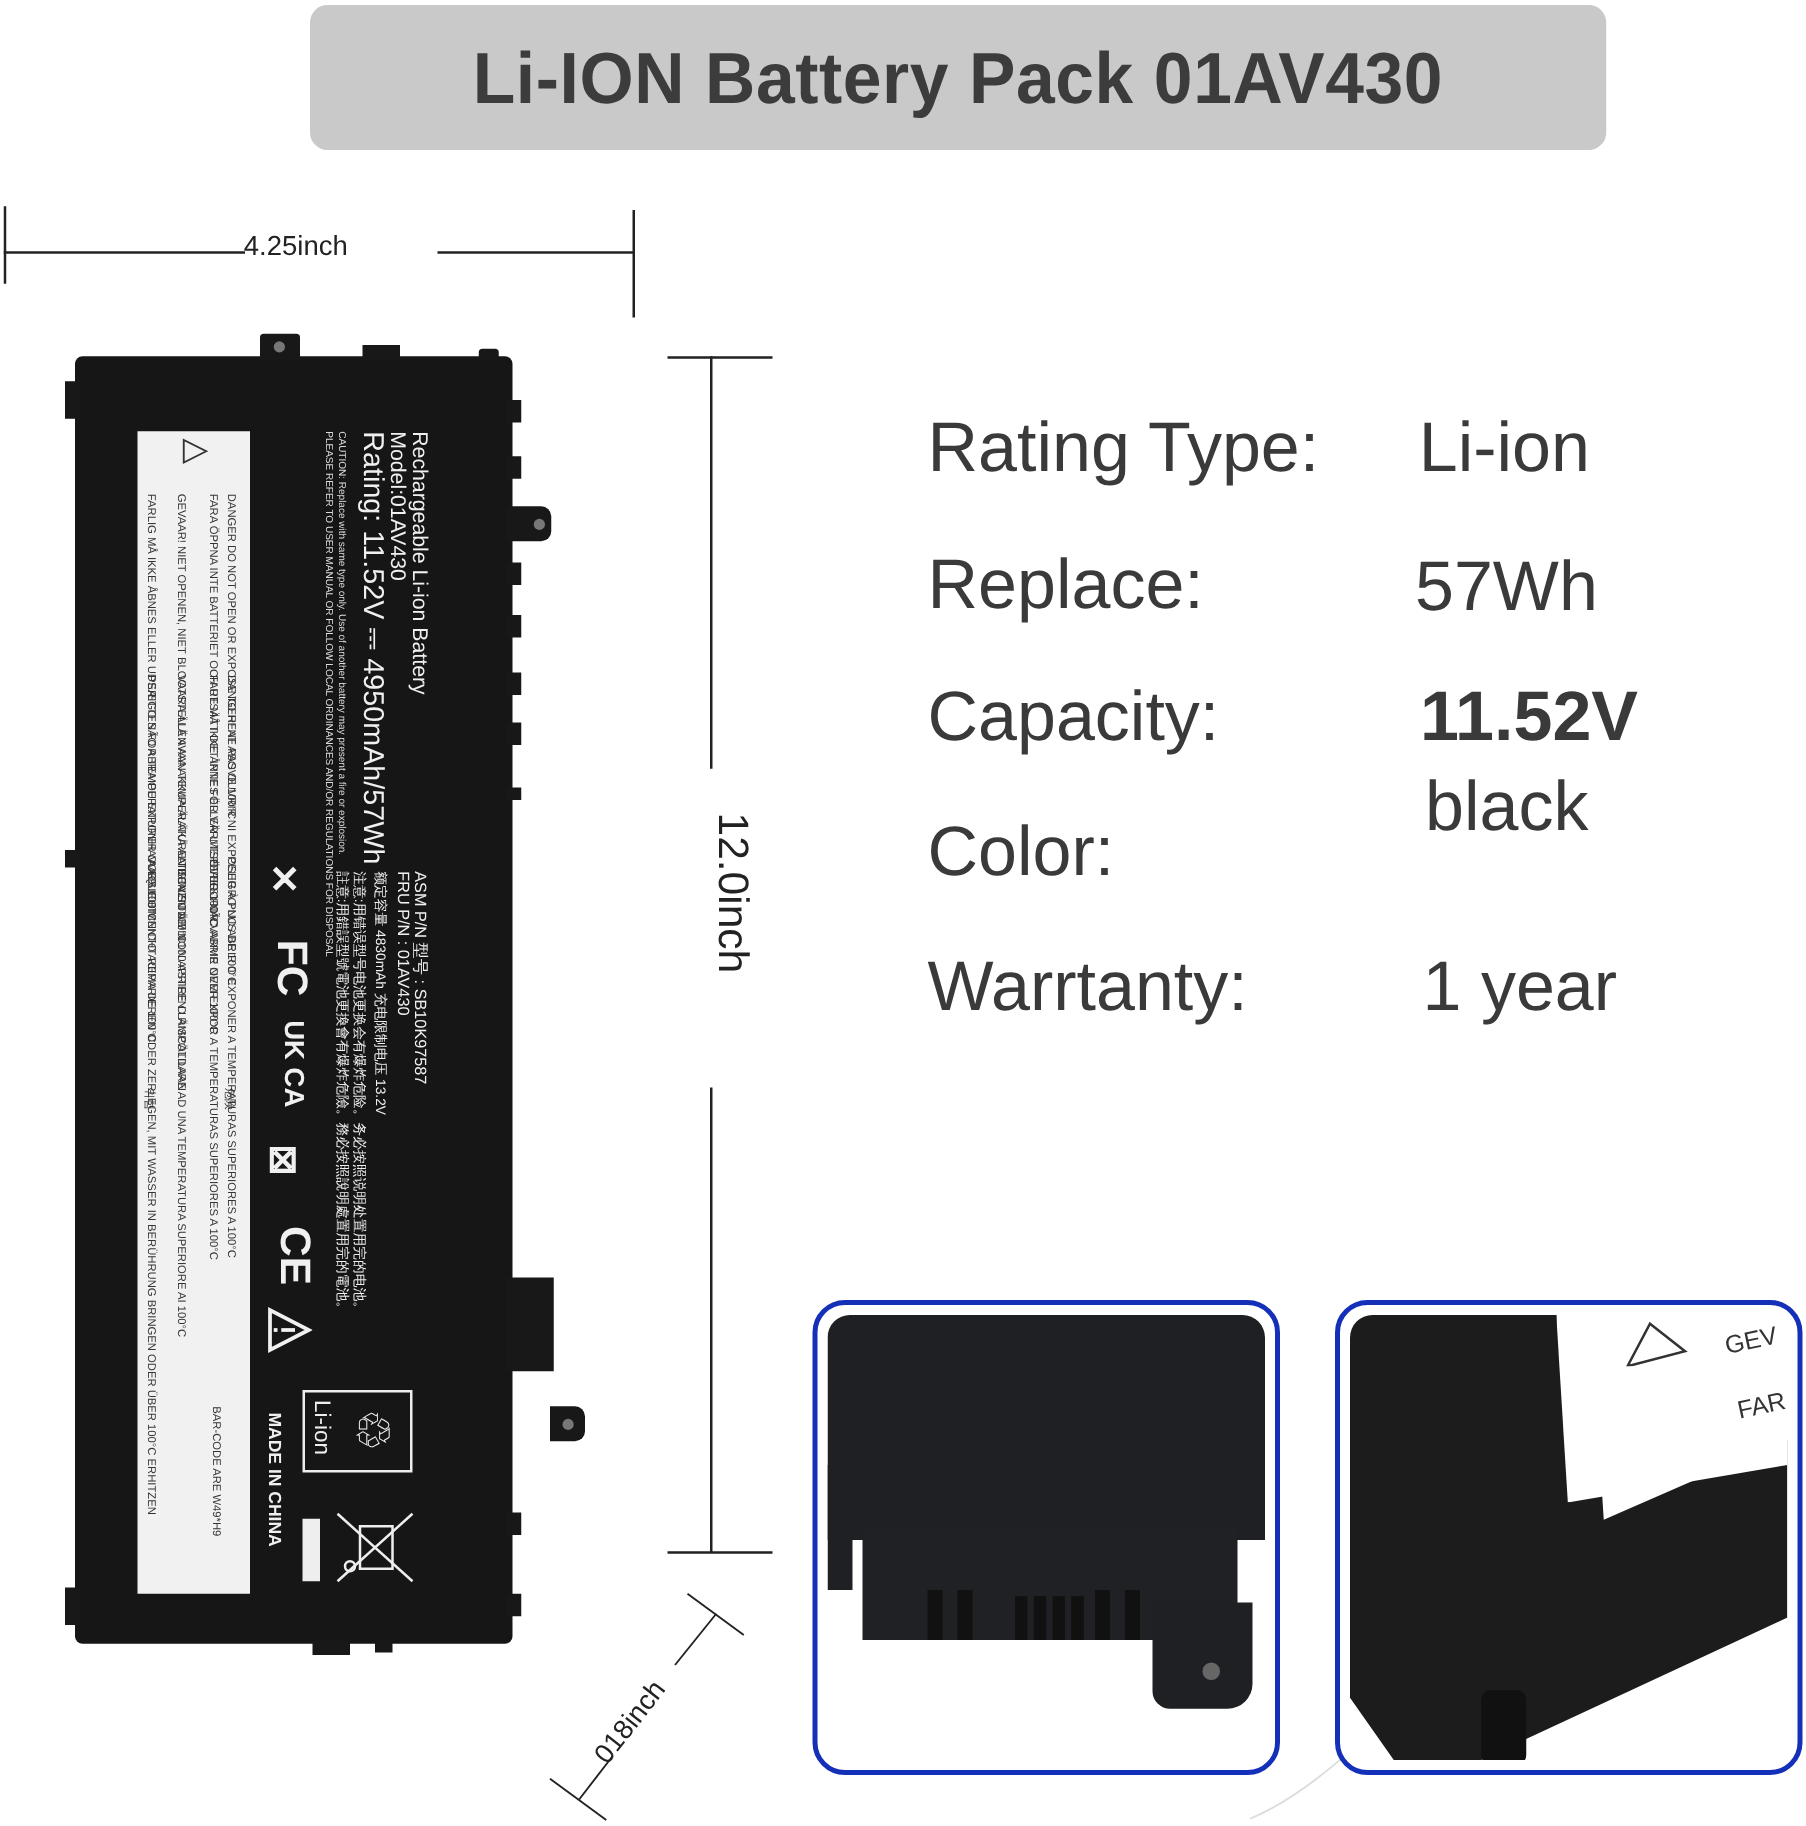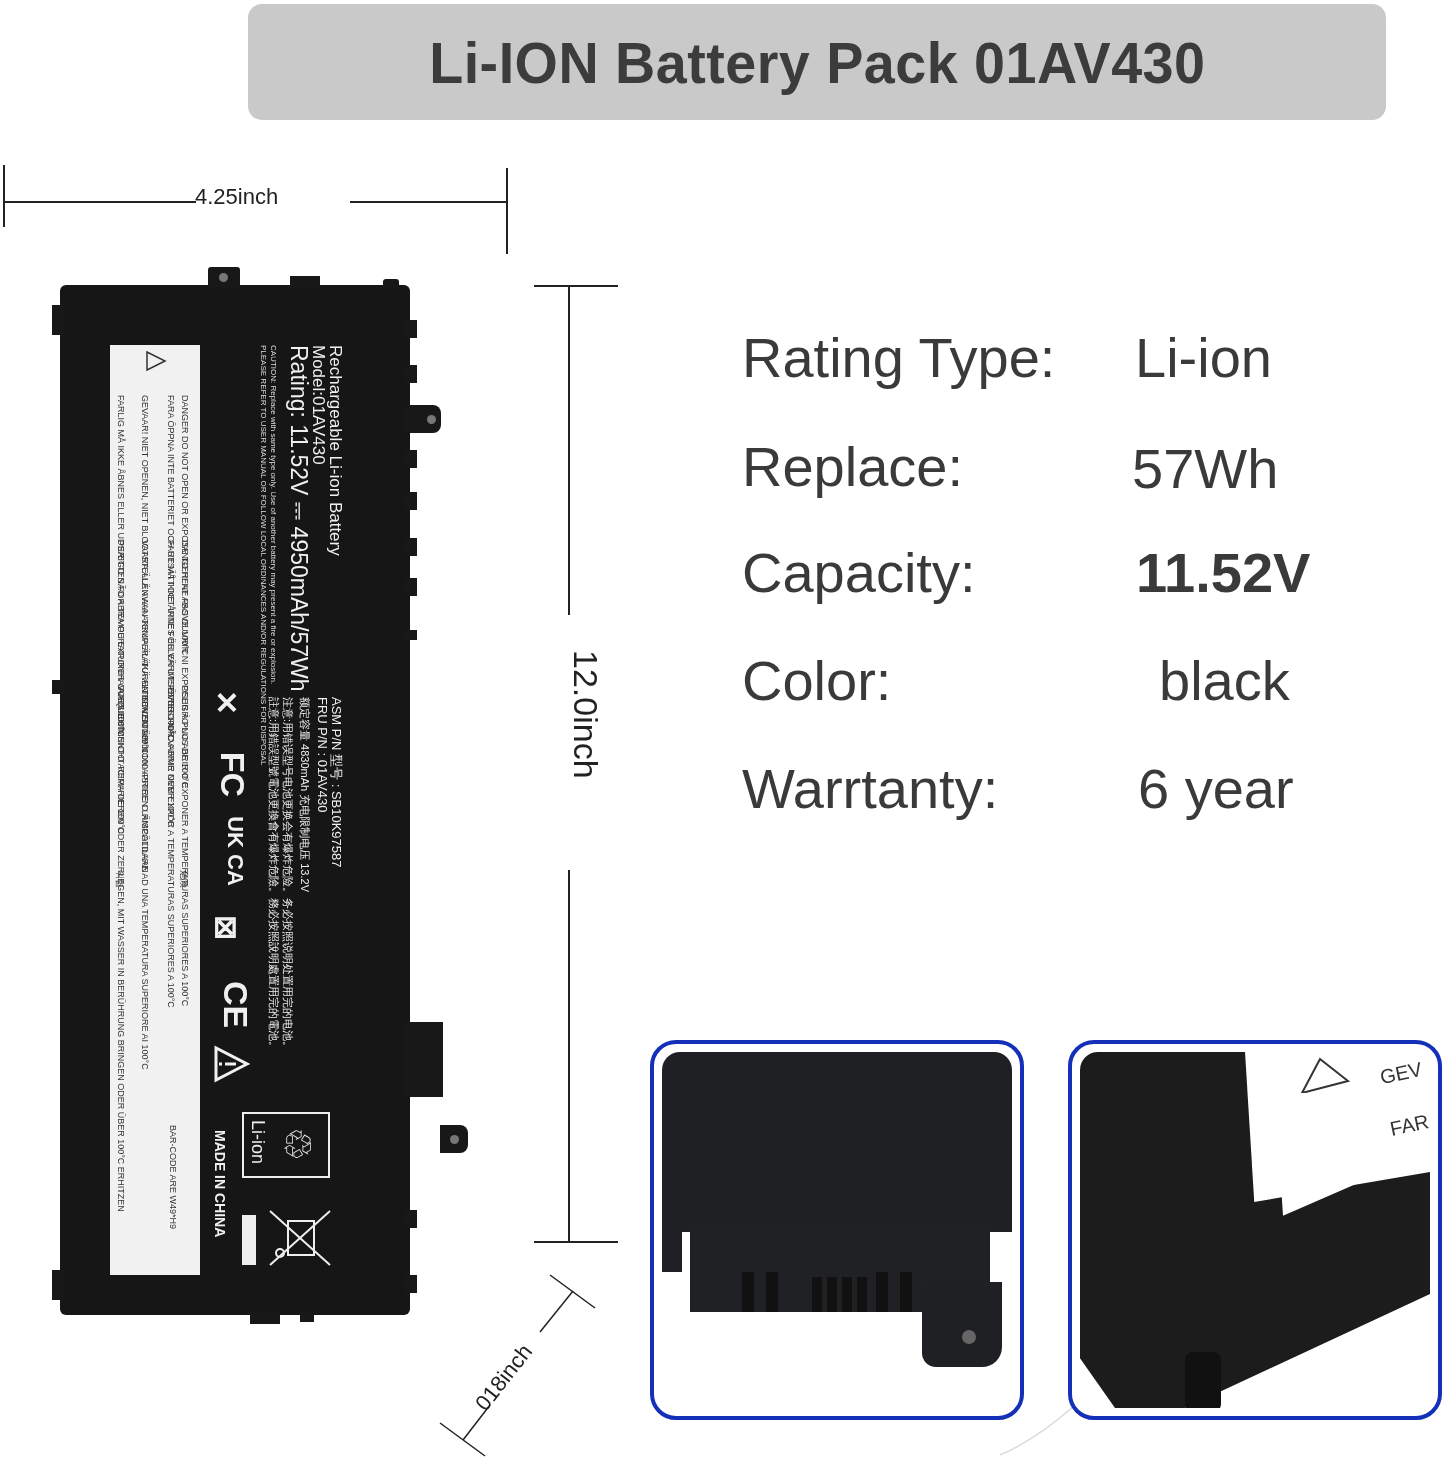--- a/index.html
+++ b/index.html
@@ -1,19 +1,19 @@
 <!DOCTYPE html>
 <html><head>
 <meta charset="utf-8">
 <style>
   html, body { margin:0; padding:0; background:#ffffff; }
   body { width:1445px; height:1461px; position:relative; overflow:hidden;
          font-family:"Liberation Sans", sans-serif; color:#333; }
 
-  .title-banner { position:absolute; left:248px; top:4px; width:1138px; height:116px;
+  .title-banner { position:absolute; left:248px; top:4px; width:1037px; height:116px;
     background:#c9c9c9; border-radius:14px; display:flex; align-items:center; justify-content:center; }
   .title-banner span { font-family:"Liberation Sans", sans-serif; font-weight:bold;
     font-size:58px; color:#3c3c3c; letter-spacing:0.5px; transform:scaleX(0.96); }
 
   
   .dim-w-tick { position:absolute; width:2px; background:#222; }
   .dim-line { position:absolute; height:2px; background:#222; }
   .dim-w-label { position:absolute; left:195px; top:184px; font-size:22px; color:#222; }
 
   
@@ -166,23 +166,23 @@
   <circle cx="14" cy="46" r="4" fill="none" stroke="#eee" stroke-width="2"></circle>
 </svg>
 
 <div class="spec-row" style="top:325px;">Rating Type:</div>
 <div class="spec-value" style="left:1135px;top:325px;">Li-ion</div>
 <div class="spec-row" style="top:434px;">Replace:</div>
 <div class="spec-value" style="left:1132px;top:436px;">57Wh</div>
 <div class="spec-row" style="top:540px;">Capacity:</div>
 <div class="spec-value" style="left:1136px;top:540px;font-weight:bold;">11.52V</div>
 <div class="spec-row" style="top:648px;">Color:</div>
-<div class="spec-value" style="left:1140px;top:648px;margin-left:19px;">black</div>
+<div class="spec-value" style="left:1140px;top:612px;">black</div>
 <div class="spec-row" style="top:756px;">Warrtanty:</div>
-<div class="spec-value" style="left:1138px;top:756px;">6 year</div>
+<div class="spec-value" style="left:1138px;top:756px;">1 year</div>
 
 <svg style="position:absolute;left:960px;top:1280px;" width="200" height="181" viewBox="0 0 200 181">
   <path d="M 40 175 Q 100 150 180 60" fill="none" stroke="#dcdcdc" stroke-width="1.5"></path>
 </svg>
 
 <div class="panel" style="left:650px;">
   <div class="panel-inner">
     <div style="position:absolute;left:0;top:0;width:100%;height:180px;background:#1f2023;"></div>
     <div style="position:absolute;left:0;top:120px;width:20px;height:100px;background:#1f2023;"></div>
     <div style="position:absolute;left:28px;top:170px;width:300px;height:90px;background:#202124;"></div>

